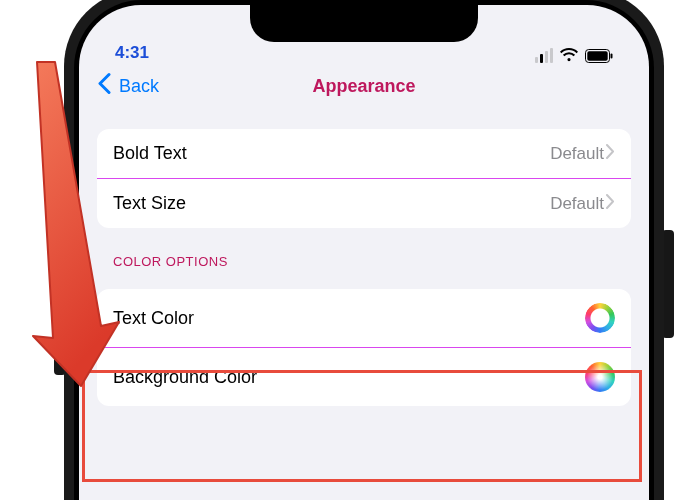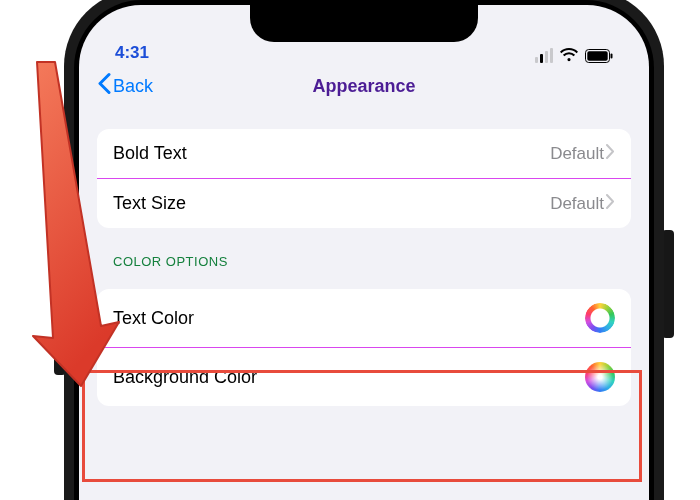--- a/index.html
+++ b/index.html
@@ -68,24 +68,24 @@
     .wifi svg, .battery svg { display:block; }
 
     
     .navhdr {
       position: relative;
       height: 46px;
       display: flex; align-items: center; justify-content: center;
     }
     .back-btn {
       position: absolute; left: 18px; top: 50%; transform: translateY(-50%);
-      display: flex; align-items: center; gap: 2px;
+      display: flex; align-items: center; gap: 8px;
       color: #007aff; font-size: 18px; cursor: pointer;
     }
-    .nav-title { font-size: 18px; font-weight: 600; color: #4c1d95; }
+    .nav-title { font-size: 18px; font-weight: 600; color: #be185d; }
 
     .content { padding: 0 18px; }
 
     .group {
       background: #fff; border-radius: 12px;
       margin-top: 20px;
       overflow: hidden;
     }
     .row {
       display: flex; align-items: center; justify-content: space-between;
@@ -93,21 +93,21 @@
       font-size: 18px; color: #000;
       cursor: pointer;
     }
     .row + .row { border-top: 1px solid #d946ef; }
     .row .right { display:flex; align-items:center; gap:2px; color:#8a8a8e; font-size:17px; }
     .chev { color:#c5c5c8; }
 
     .section-hdr {
       margin: 26px 0 6px 16px;
       font-size: 13px; letter-spacing: .5px;
-      color: #15803d; text-transform: uppercase;
+      color: #be185d; text-transform: uppercase;
     }
 
     
     .ring {
       width: 30px; height: 30px; border-radius: 50%;
       background: conic-gradient(#fed33b,#9ad13a,#34c759,#30d2be,#32ade6,#327bf6,#7a4ef0,#d24fe0,#ff3b6b,#ff6430,#fed33b);
       -webkit-mask: radial-gradient(circle, transparent 9px, #000 10px);
       mask: radial-gradient(circle, transparent 9px, #000 10px);
     }
     .solid-wheel {

